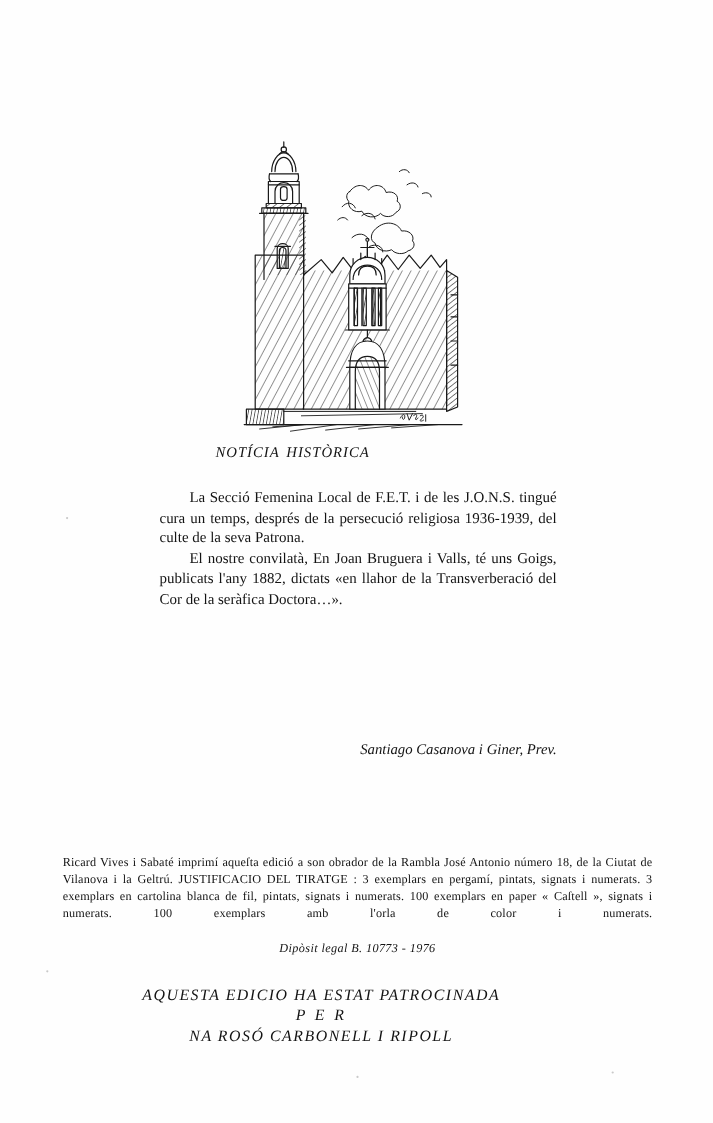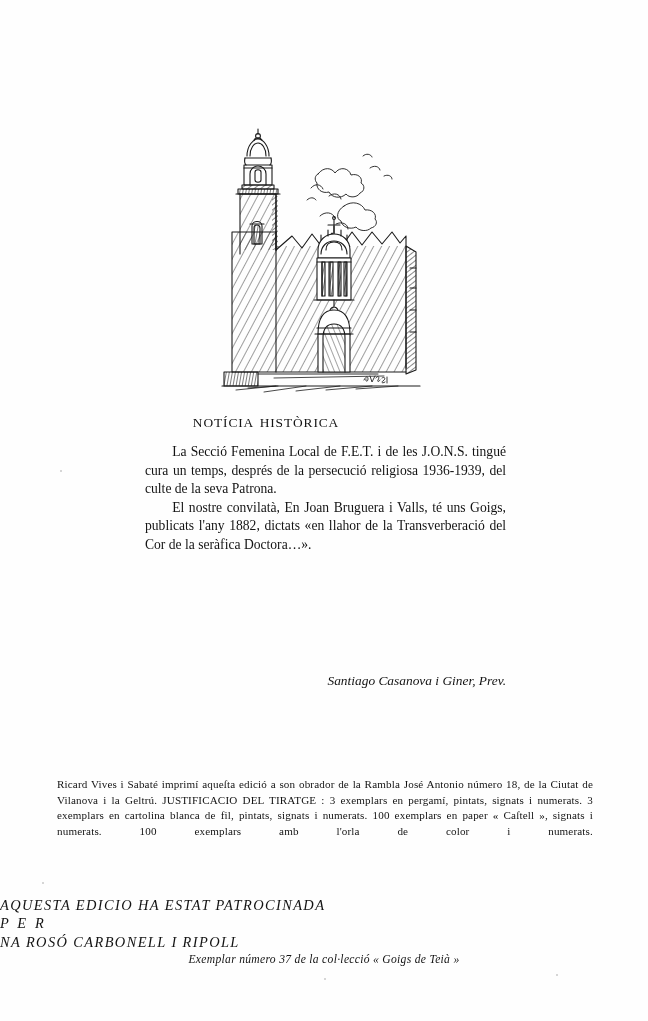--- a/index.html
+++ b/index.html
@@ -25,26 +25,27 @@
     top: 128px;
     width: 220px;
     height: 268px;
   }
   .illustration svg { display: block; width: 100%; height: 100%; }
 
   
   .notice-heading {
     position: absolute;
     left: 0;
-    top: 415px;
+    top: 403px;
     width: 532px;
     text-align: center;
     font-size: 13.4px;
     letter-spacing: 0.9px;
     word-spacing: 2px;
+    font-style: italic;
   }
   .notice-body {
     position: absolute;
     left: 145px;
     top: 443px;
     width: 361px;
     font-size: 13.6px;
     line-height: 18.6px;
     text-align: justify;
     text-justify: inter-word;
@@ -92,20 +93,21 @@
     display: inline-block;
     width: 100%;
   }
 
   
   .patronage {
     position: absolute;
     left: 0;
     top: 896px;
     width: 584px;
+    text-align: center;
     font-style: italic;
   }
   .patronage .pat-line {
     display: block;
     font-size: 14.4px;
     line-height: 18.4px;
     letter-spacing: 1.4px;
   }
   .patronage .pat-line.small {
     letter-spacing: 2.6px;
@@ -251,28 +253,28 @@
 
   <div class="notice-body">
     <p>La Secció Femenina Local de F.E.T. i de les J.O.N.S. tingué cura un temps, després de la persecució religiosa 1936-1939, del culte de la seva Patrona.</p>
     <p>El nostre convilatà, En Joan Bruguera i Valls, té uns Goigs, publicats l'any 1882, dictats «en llahor de la Transverberació del Cor de la seràfica Doctora…».</p>
   </div>
 
   <div class="signature">Santiago Casanova i Giner, Prev.</div>
 
   <div class="colophon">
     <span class="flow">Ricard Vives i Sabaté imprimí aqueſta edició a son obrador de la Rambla José Antonio número 18, de la Ciutat de Vilanova i la Geltrú.  JUSTIFICACIO DEL TIRATGE : 3 exemplars en pergamí, pintats, signats i numerats.   3 exemplars en cartolina blanca de fil, pintats, signats i numerats.  100 exemplars en paper « Caſtell », signats i numerats.  100 exemplars amb l'orla de color i numerats.</span>
+    <span class="deposit">Dipòsit legal B. 10773 - 1976</span>
   </div>
 
   <div class="patronage">
     <span class="pat-line">AQUESTA EDICIO HA ESTAT PATROCINADA</span>
     <span class="pat-line small">P E R</span>
     <span class="pat-line">NA ROSÓ CARBONELL I RIPOLL</span>
   </div>
 
-  <div class="exemplar-line">Exemplar número 37 de la col·lecció « Goigs de Teià »</div>
 
   <span class="speck" style="left:42px; top:882px; width:2px; height:2px;"></span>
   <span class="speck" style="left:556px; top:974px; width:2px; height:2px;"></span>
   <span class="speck" style="left:324px; top:978px; width:2px; height:2px;"></span>
   <span class="speck" style="left:60px; top:470px; width:2px; height:2px;"></span>
 
 </div>
 
 </body></html>

